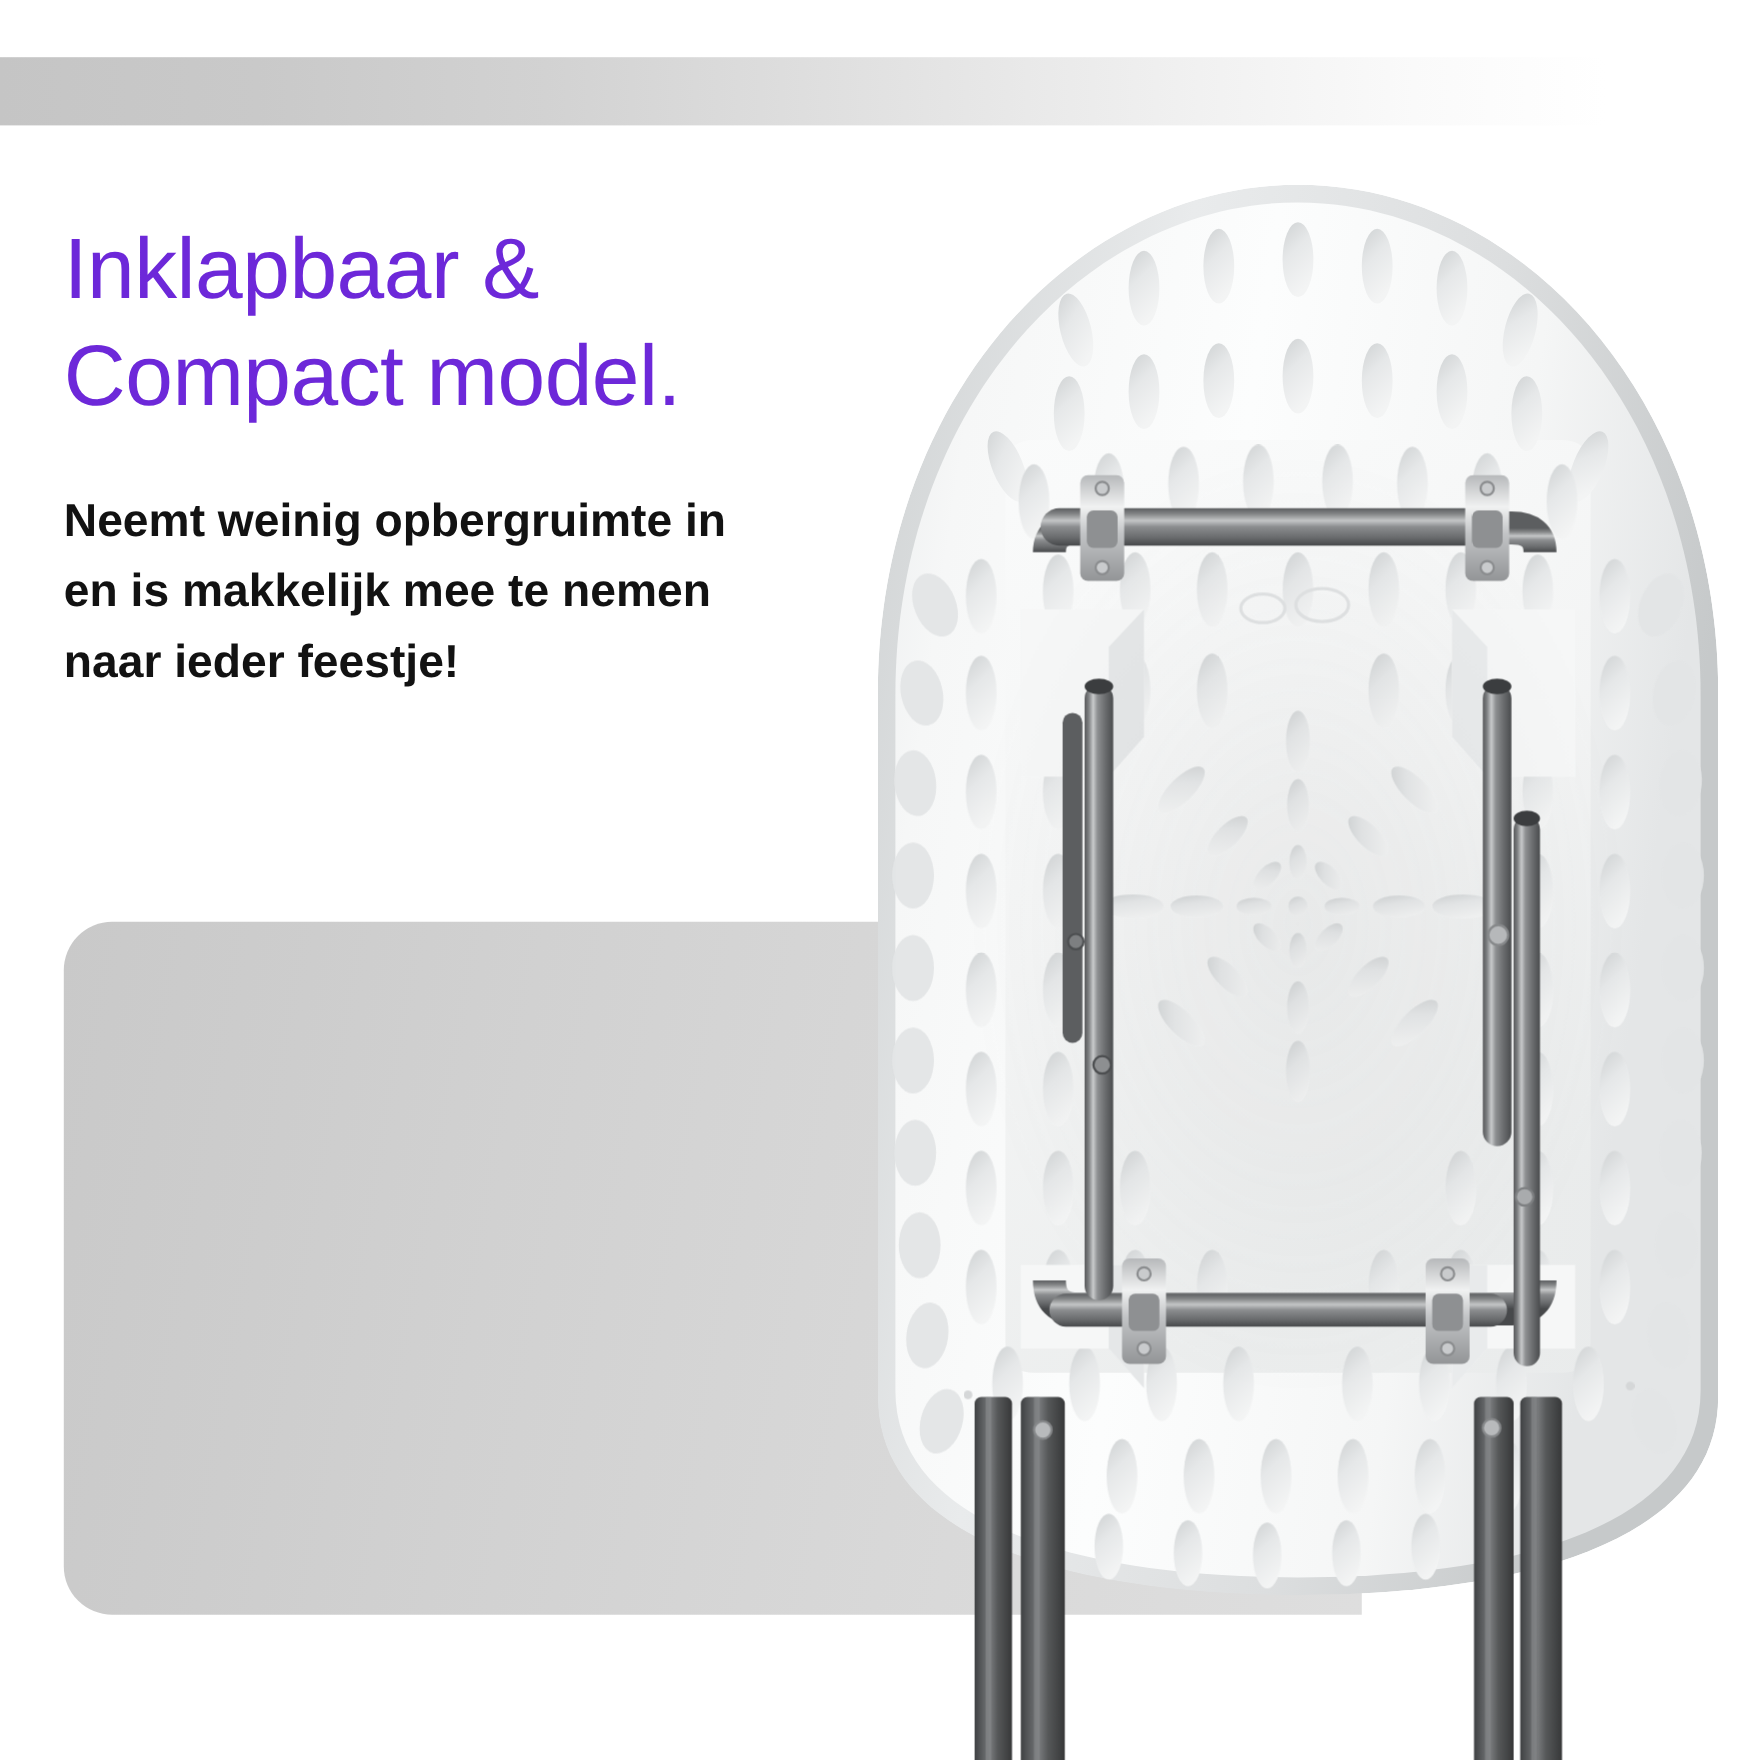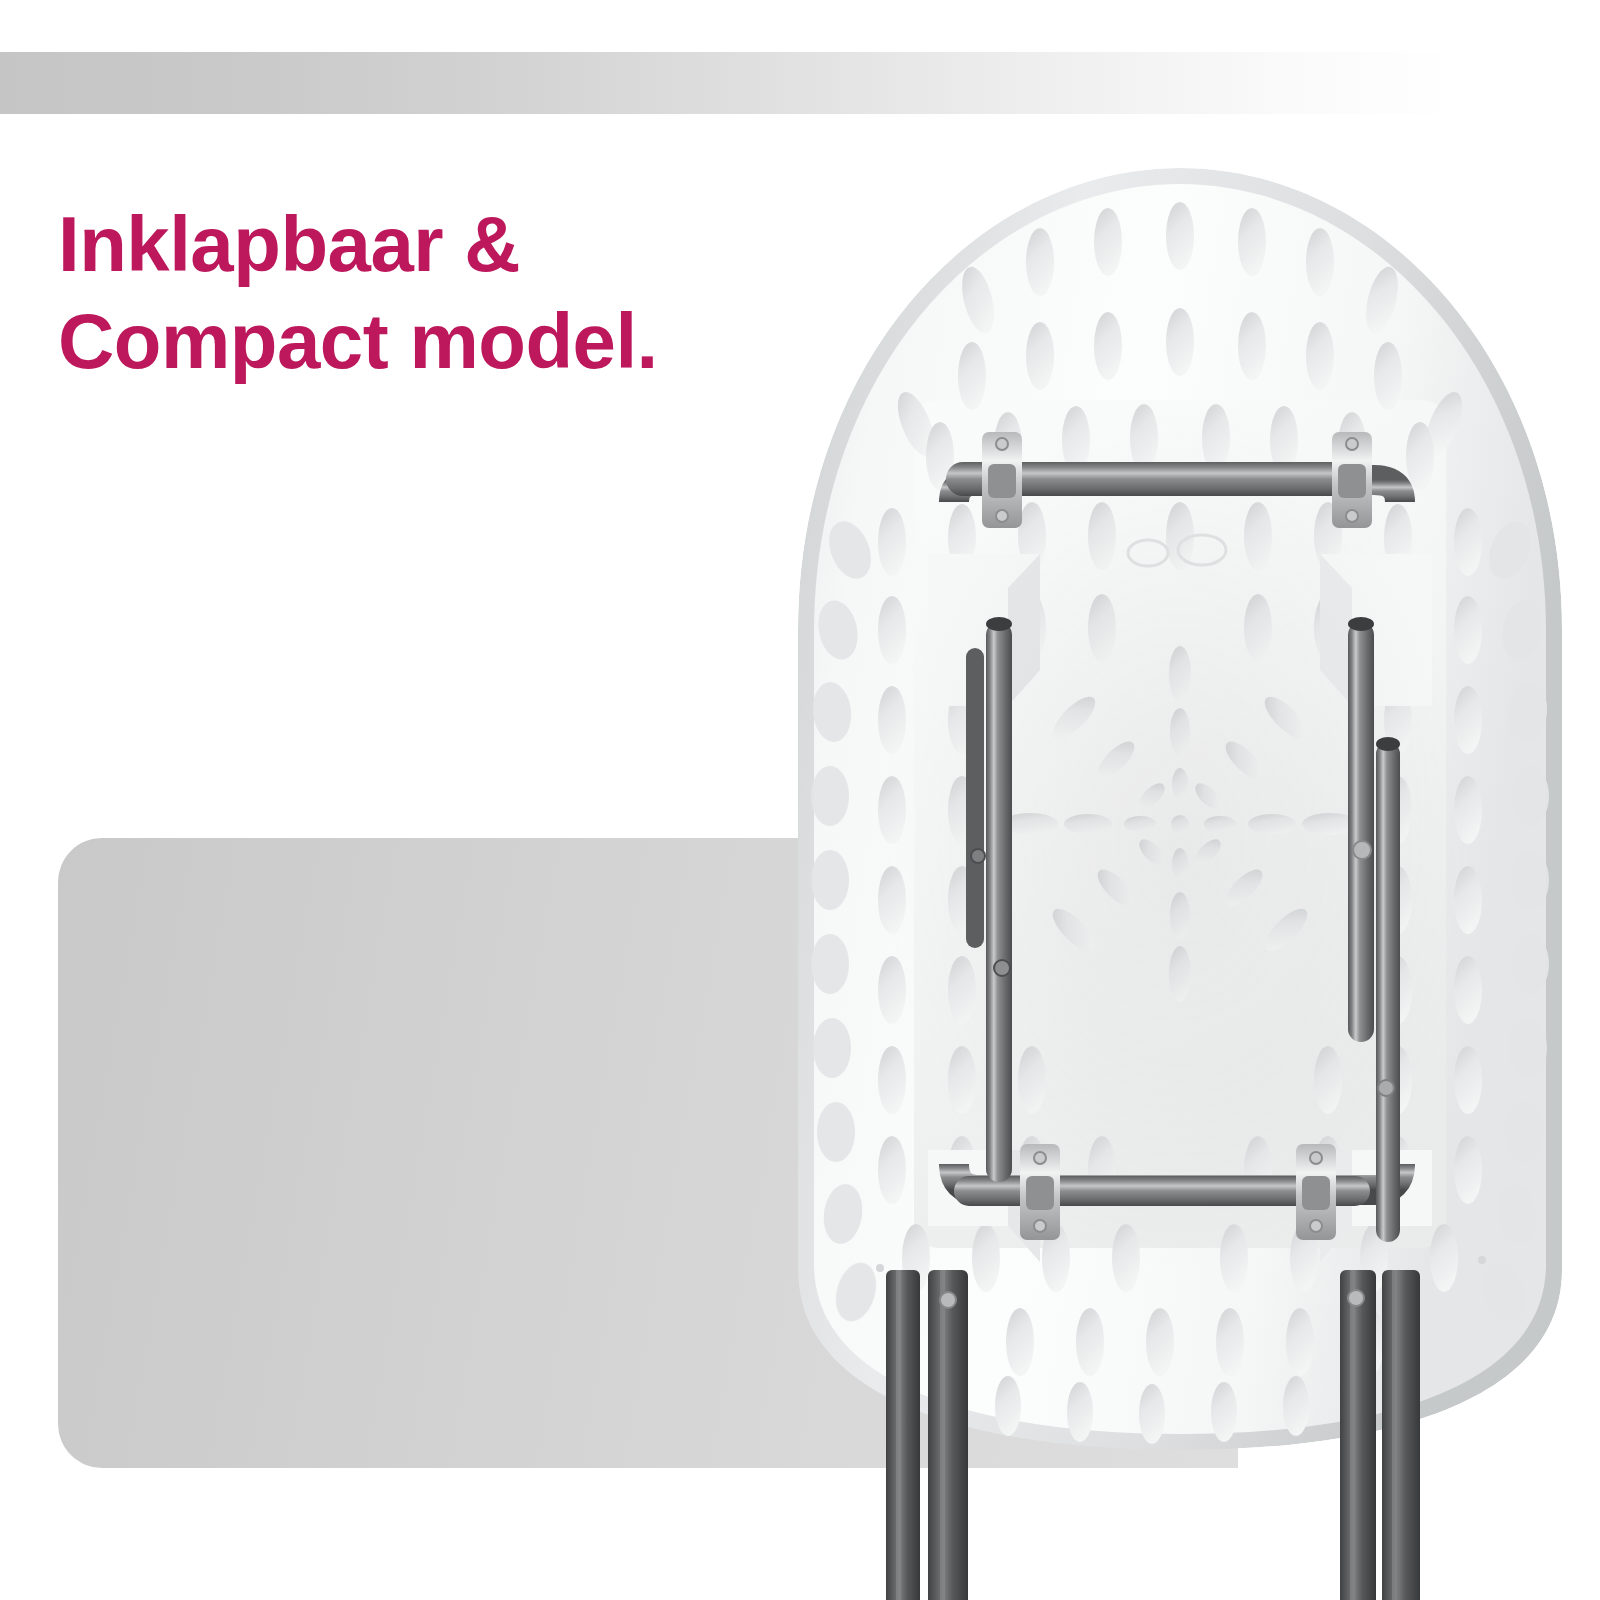--- a/index.html
+++ b/index.html
@@ -60,25 +60,25 @@
   
   .copy {
     position: absolute;
     left: 58px;
     top: 196px;
     width: 760px;
     z-index: 40;
   }
   .headline {
     margin: 0;
-    color: #be185d;
+    color: #6d28d9;
     font-family: "Liberation Sans Narrow", "Liberation Sans", sans-serif;
     font-size: 78px;
     line-height: 1.24;
-    font-weight: bold;
+    font-weight: normal;
     letter-spacing: -0.5px;
     white-space: pre-line;
   }
   .subcopy {
     margin: 52px 0 0 0;
     color: #121212;
     font-family: "Liberation Sans Narrow", "Liberation Sans", sans-serif;
     font-size: 42px;
     line-height: 1.52;
     font-weight: bold;
@@ -101,20 +101,23 @@
 
 <div class="stage">
 
   <div class="top-band"></div>
 
   <div class="grey-panel"></div>
 
   <div class="copy">
     <h1 class="headline">Inklapbaar &amp;
 Compact model.</h1>
+    <p class="subcopy">Neemt weinig opbergruimte in
+en is makkelijk mee te nemen
+naar ieder feestje!</p>
   </div>
 
   <div class="product">
     <svg viewBox="0 0 880 1460" xmlns="http://www.w3.org/2000/svg" aria-hidden="true">
       <defs>
 
         <linearGradient id="topBody" x1="0" y1="0" x2="1" y2="0.25">
           <stop offset="0" stop-color="#eceeef"></stop>
           <stop offset="0.12" stop-color="#f6f7f7"></stop>
           <stop offset="0.45" stop-color="#fcfdfd"></stop>

